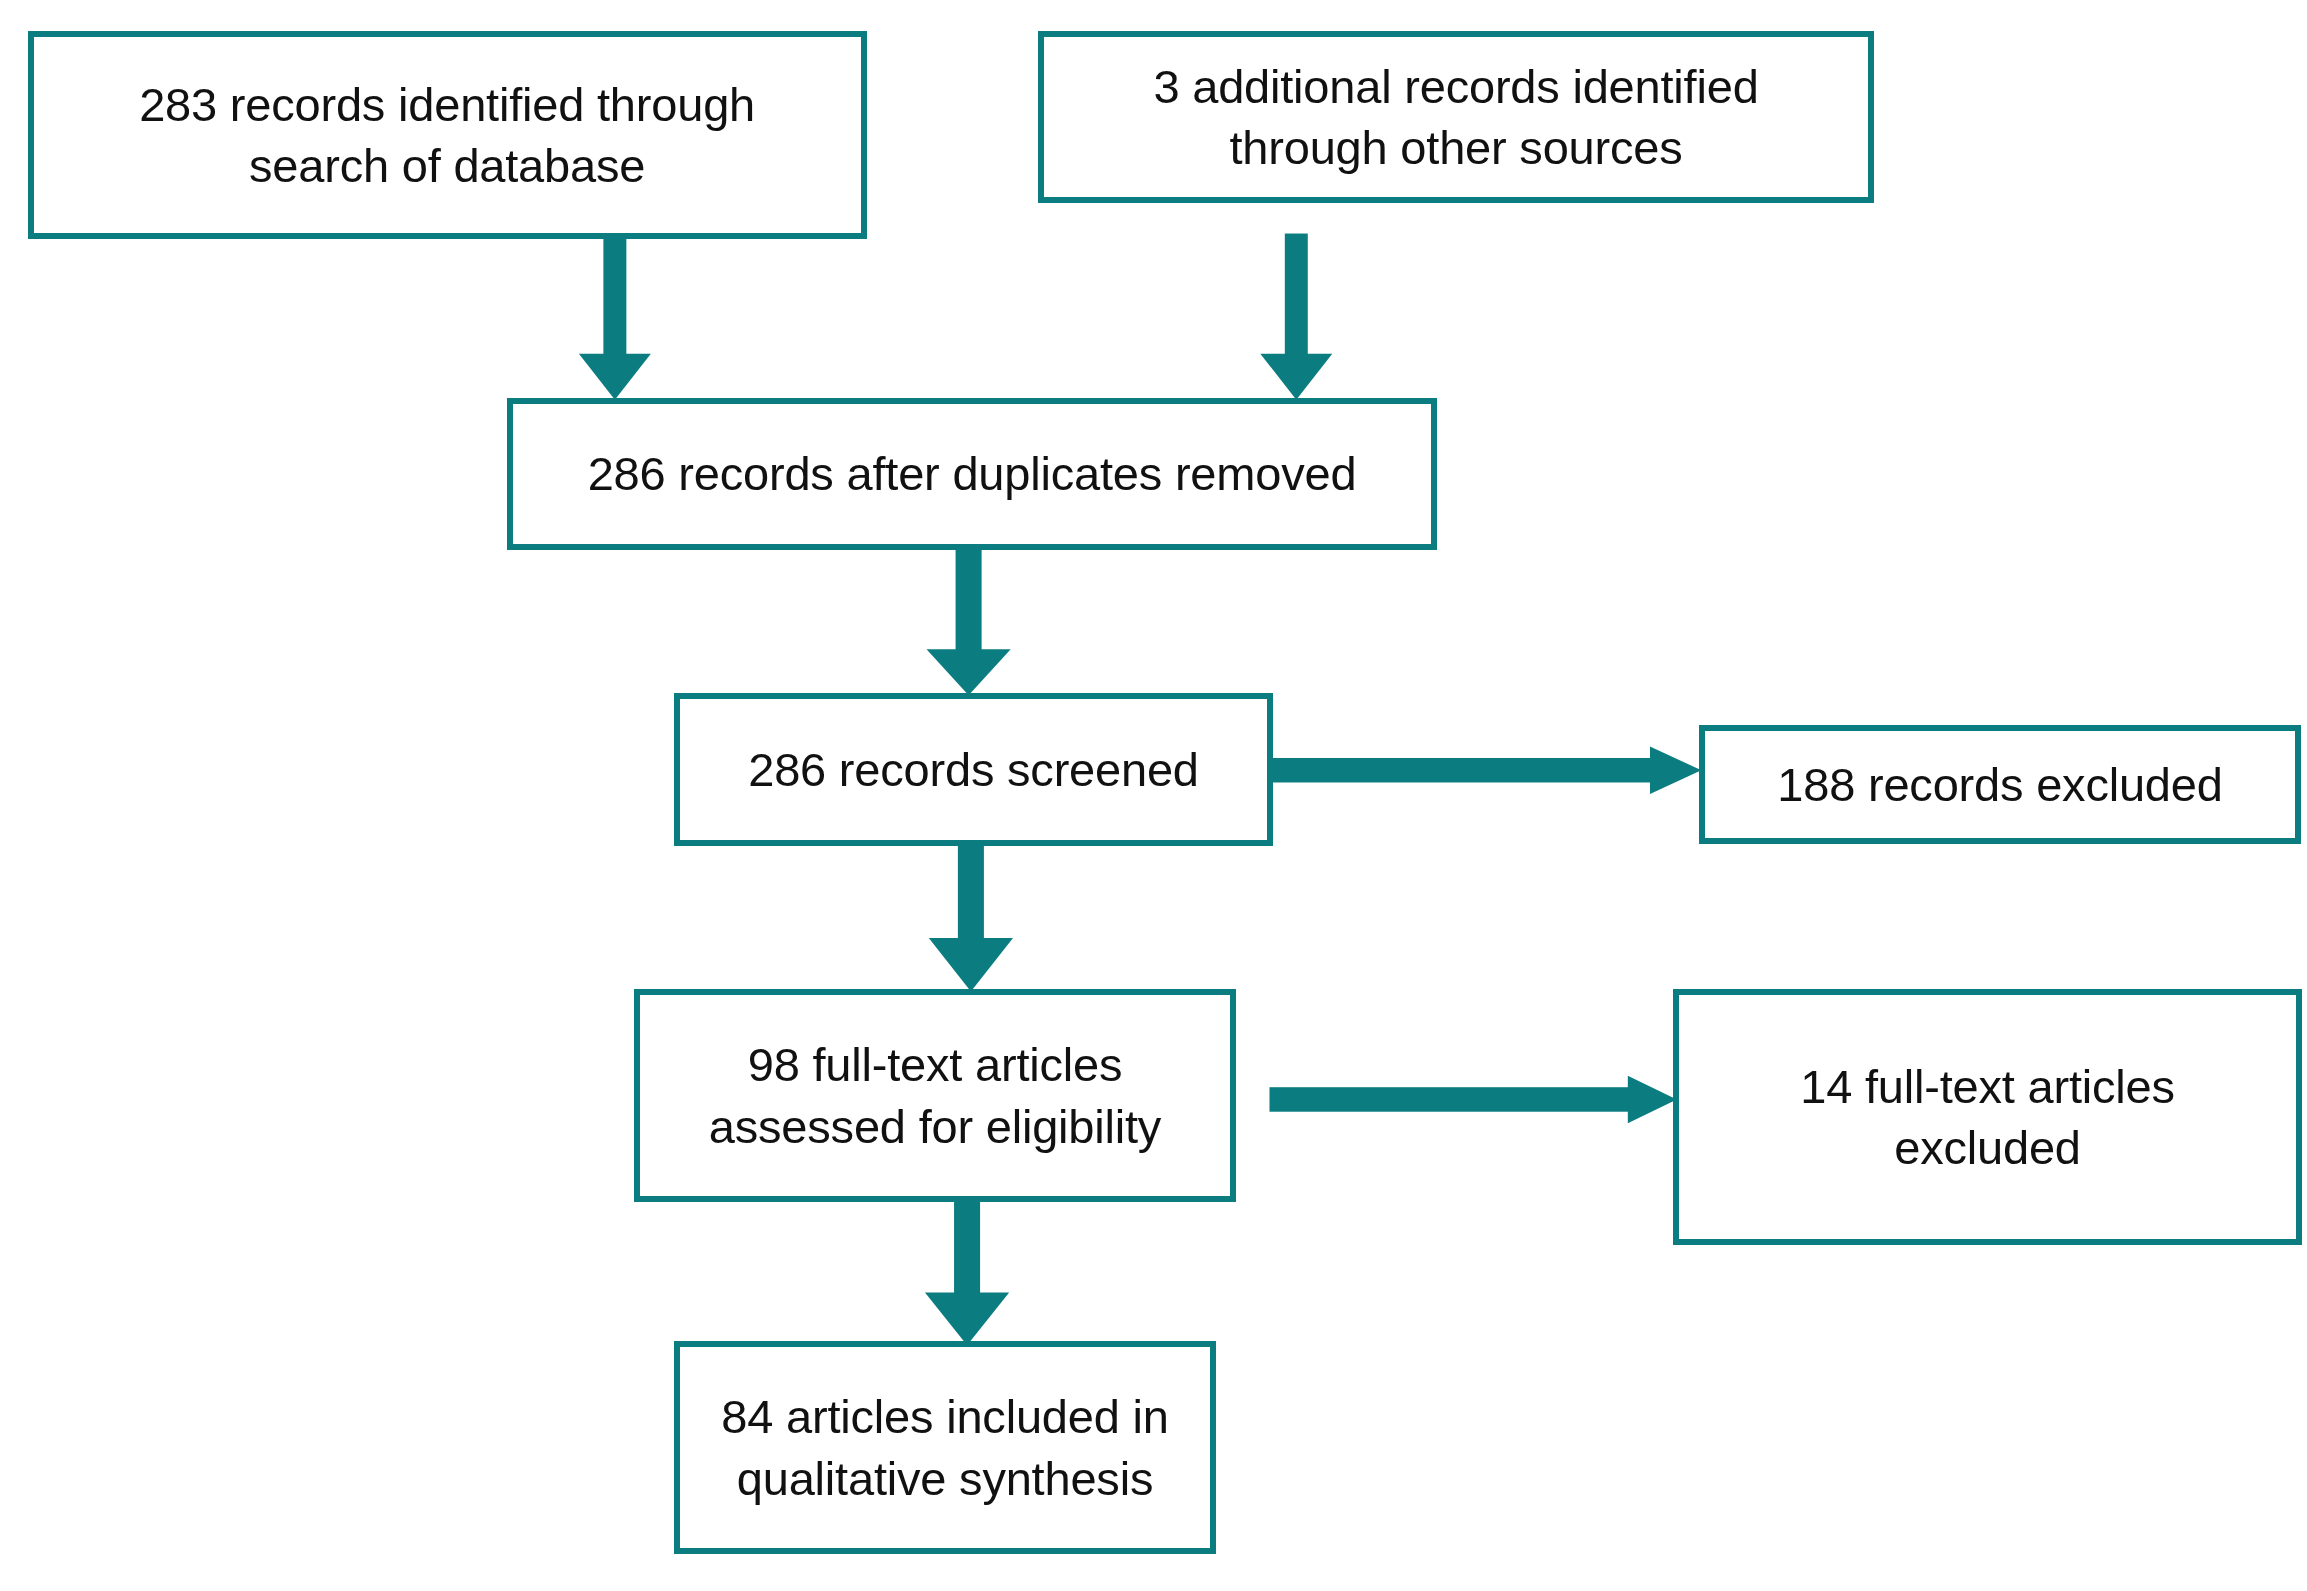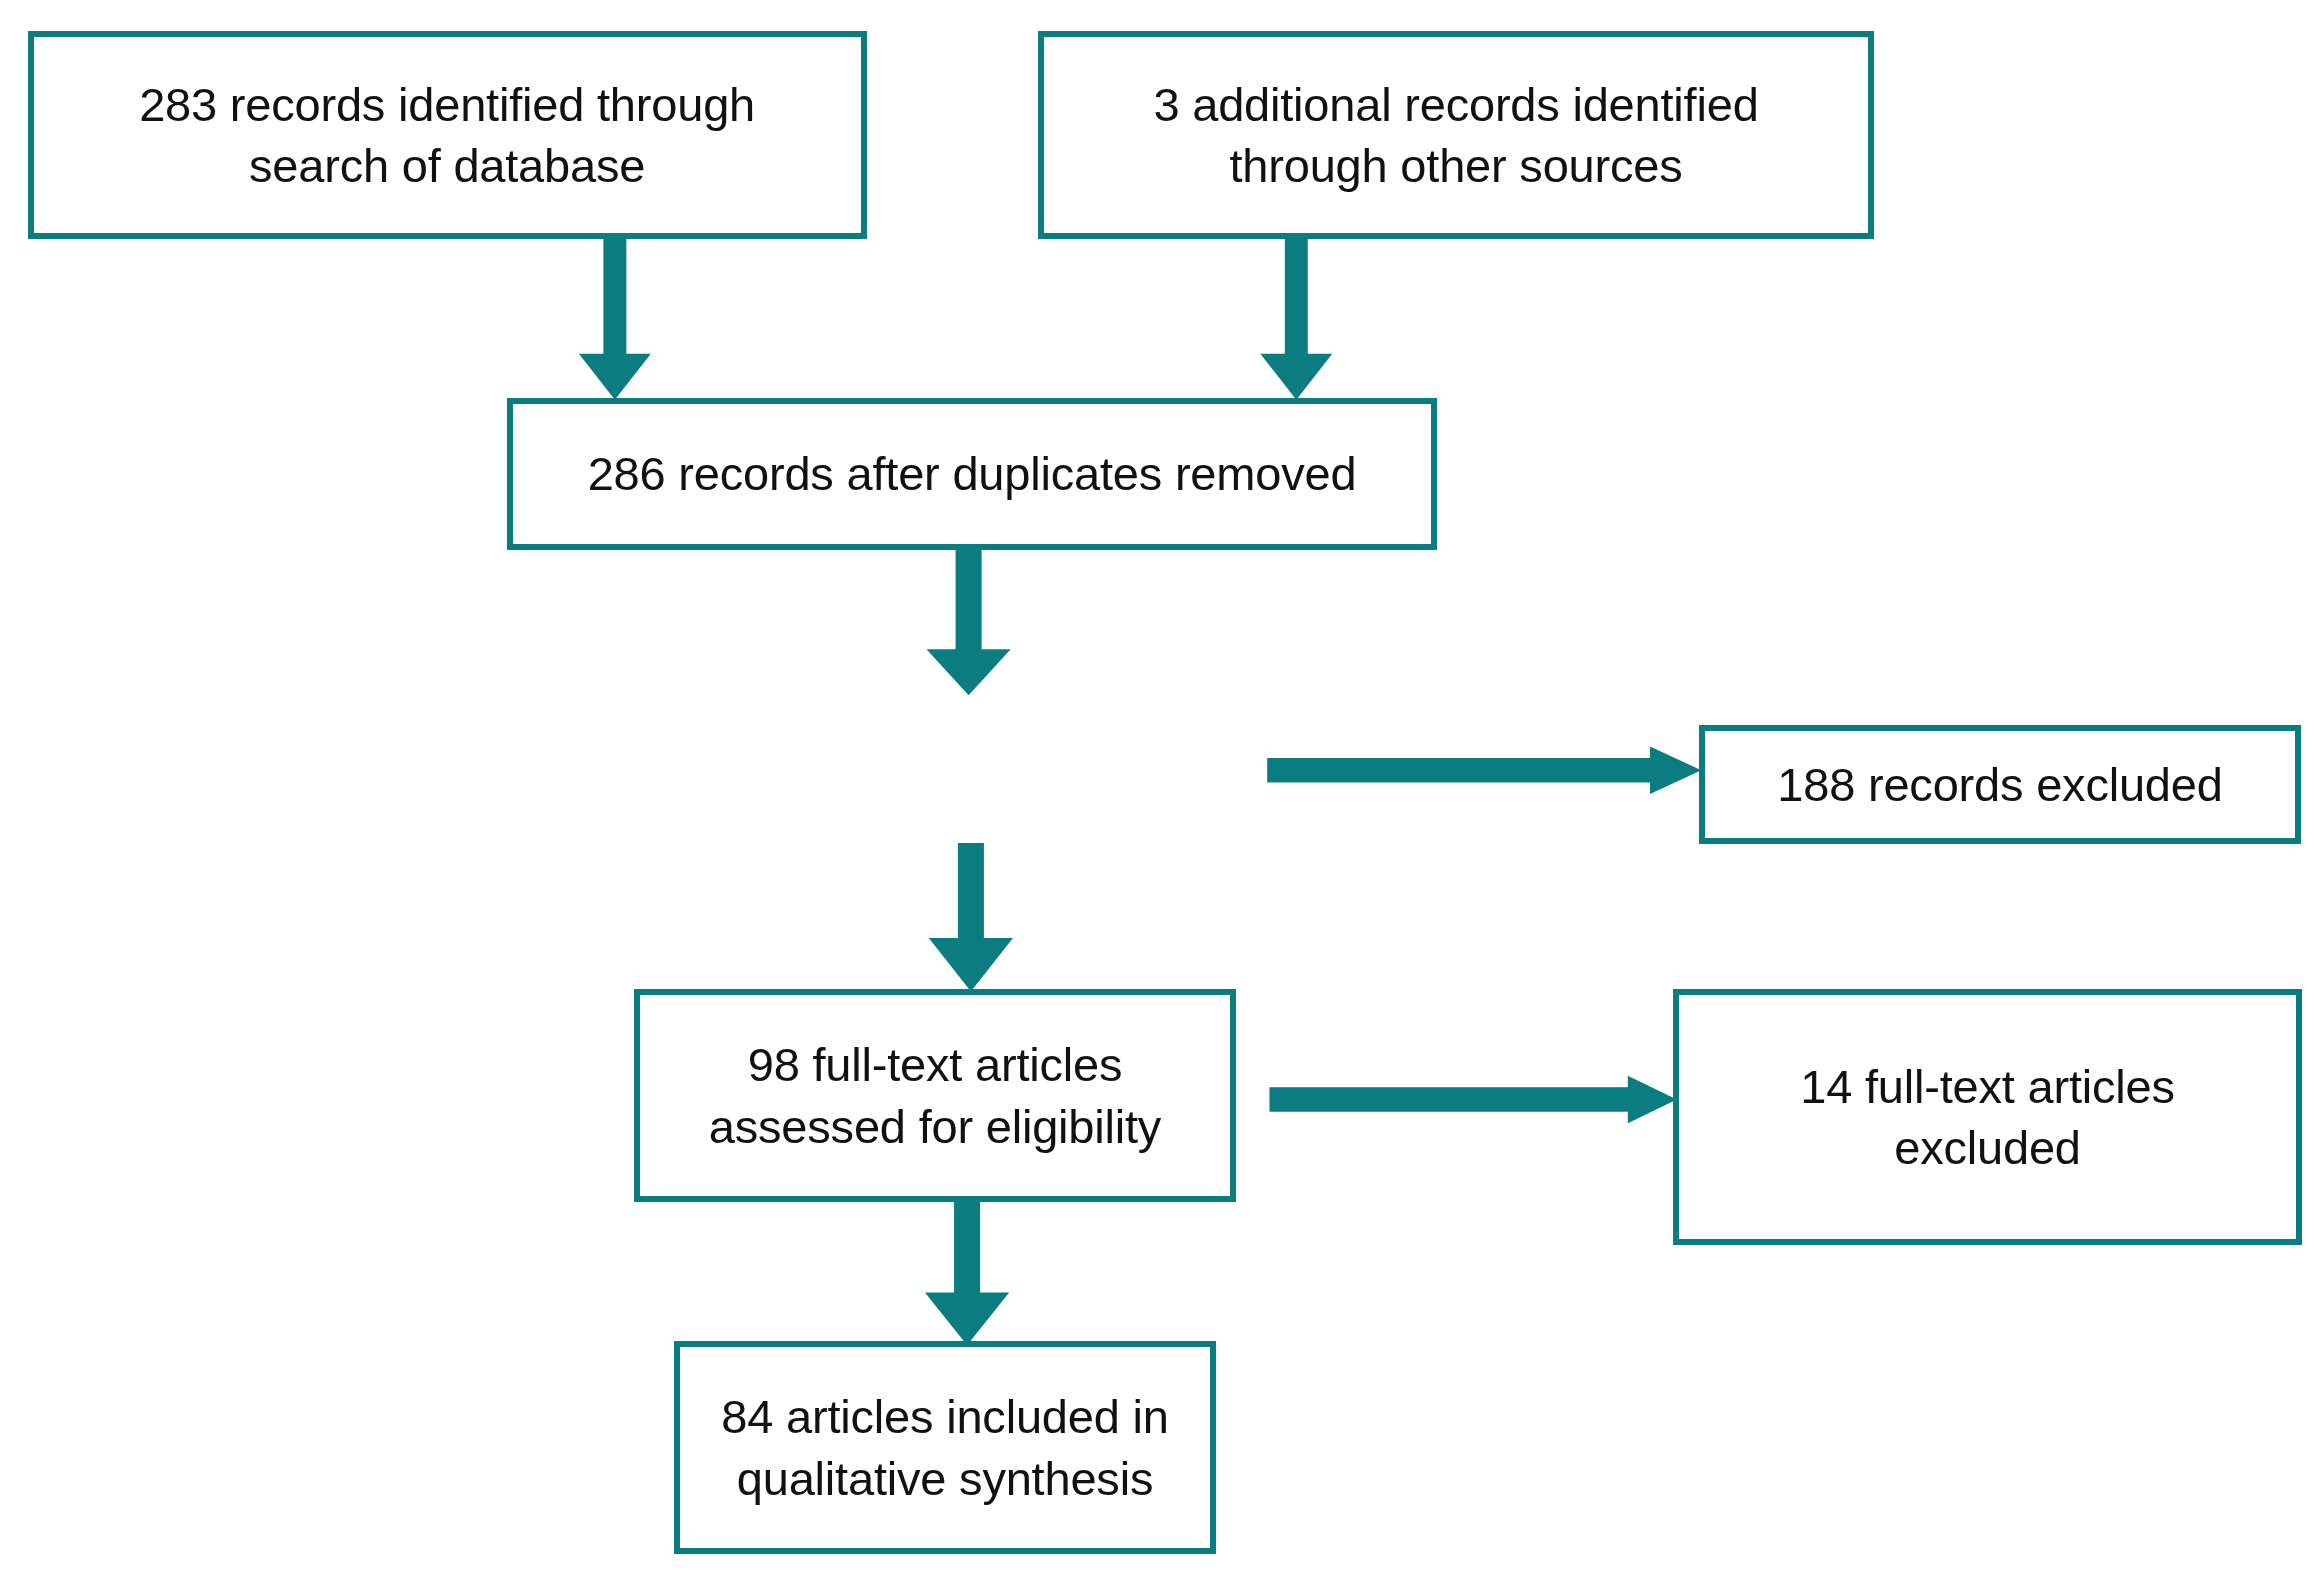--- a/index.html
+++ b/index.html
@@ -40,21 +40,21 @@
     z-index: 2;
   }
   .node-text {
     display: block;
     width: 100%;
     white-space: pre-line;
   }
 
   
   #node-identified-db      { left: 27.6px;   top: 31px;   width: 839px; height: 208px; }
-  #node-identified-other   { left: 1038px; top: 31px;   width: 836px; height: 208px; }
+  #node-identified-other   { left: 1038px; top: 31px;   width: 836px; height: 172px; }
   #node-after-duplicates   { left: 507px;  top: 398px;  width: 930px; height: 152px; text-align: center; }
   #node-records-screened   { left: 674px;  top: 693px;  width: 599px;  height: 153px; }
   #node-records-excluded   { left: 1699px; top: 725px;  width: 602px;  height: 119px; }
   #node-fulltext-assessed  { left: 634px;  top: 989px; width: 602px;  height: 213px; }
   #node-fulltext-excluded  { left: 1673px; top: 989px; width: 629px;  height: 256px; }
   #node-included-synthesis { left: 674px;  top: 1341px; width: 542px;  height: 213px; }
 </style>
 </head>
 <body>
 
@@ -108,20 +108,23 @@
 
   <div class="node" id="node-identified-other">
     <span class="node-text">3 additional records identified
 through other sources</span>
   </div>
 
   <div class="node" id="node-after-duplicates">
     <span class="node-text">286 records after duplicates removed</span>
   </div>
 
+  <div class="node" id="node-records-screened">
+    <span class="node-text">286 records screened</span>
+  </div>
 
   <div class="node" id="node-records-excluded">
     <span class="node-text">188 records excluded</span>
   </div>
 
   <div class="node" id="node-fulltext-assessed">
     <span class="node-text">98 full-text articles
 assessed for eligibility</span>
   </div>
 

